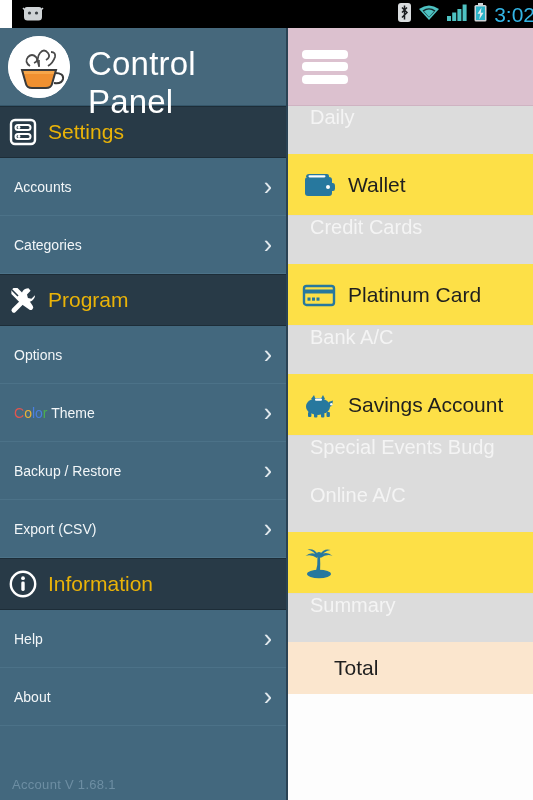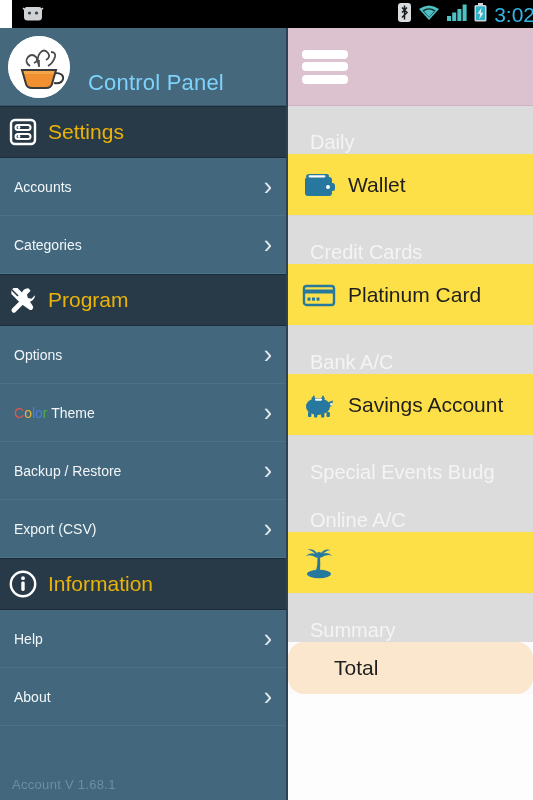--- a/index.html
+++ b/index.html
@@ -35,21 +35,21 @@
   
   .app-header{
     height:78px; background:#46687c; display:flex; align-items:center;
     padding-left:8px; border-bottom:1px solid #35566a;
   }
   .logo{
     width:62px; height:62px; border-radius:50%; background:#ffffff;
     position:relative; flex:0 0 auto; overflow:hidden;
   }
   .app-title{
-    color:#7dd3fc; font-size:22px; margin-left:18px; font-weight:400;
+    color:#ffffff; font-size:33px; margin-left:18px; font-weight:400;
     letter-spacing:.2px;
     margin-top:32px;
   }
 
   
   .sec-head{
     height:52px; background:#283a47; display:flex; align-items:center;
     padding-left:8px; border-top:1px solid #1d2d38; border-bottom:1px solid #1d2d38;
   }
   .sec-head .sec-ico{ width:30px; height:30px; flex:0 0 auto; margin-right:10px; position:relative;}
@@ -79,36 +79,35 @@
   
   .pink-head{
     height:78px; background:#dcc1cf; display:flex; align-items:center;
     padding-left:14px; border-bottom:1px solid #cfb3c2;
   }
   .burger{ width:46px; height:34px; display:flex; flex-direction:column; justify-content:space-between; }
   .burger span{ display:block; height:9px; border-radius:4px; background:#ffffff; }
 
   
   .grp{
-    height:48px; background:#dcdcdc; display:flex; align-items:flex-end;
+    height:48px; background:#dcdcdc; display:flex; align-items:flex-start;
     padding-left:22px; overflow:hidden; white-space:nowrap;
   }
   .grp-label{ color:#f4f4f4; font-size:20px; font-weight:400; }
 
   .item{
     height:62px; background:#fde047; display:flex; align-items:center;
     padding-left:14px; border-bottom:1px solid #d9d9d9;
   }
   .item-ico{ width:34px; height:34px; flex:0 0 auto; margin-right:12px; position:relative; }
   .item-label{ color:#1f1f1f; font-size:21px; font-weight:400; white-space:nowrap; }
 
   .total-row{
     height:52px; background:#fbe6ce; display:flex; align-items:center;
     padding-left:46px;
-    border-radius:16px;
   }
   .total-label{ color:#1f1f1f; font-size:21px; }
 
   .filler{ background:#fdfdfd; }
 </style>
 </head>
 <body>
 
 <div class="statusbar">
   <div class="sb-left">

